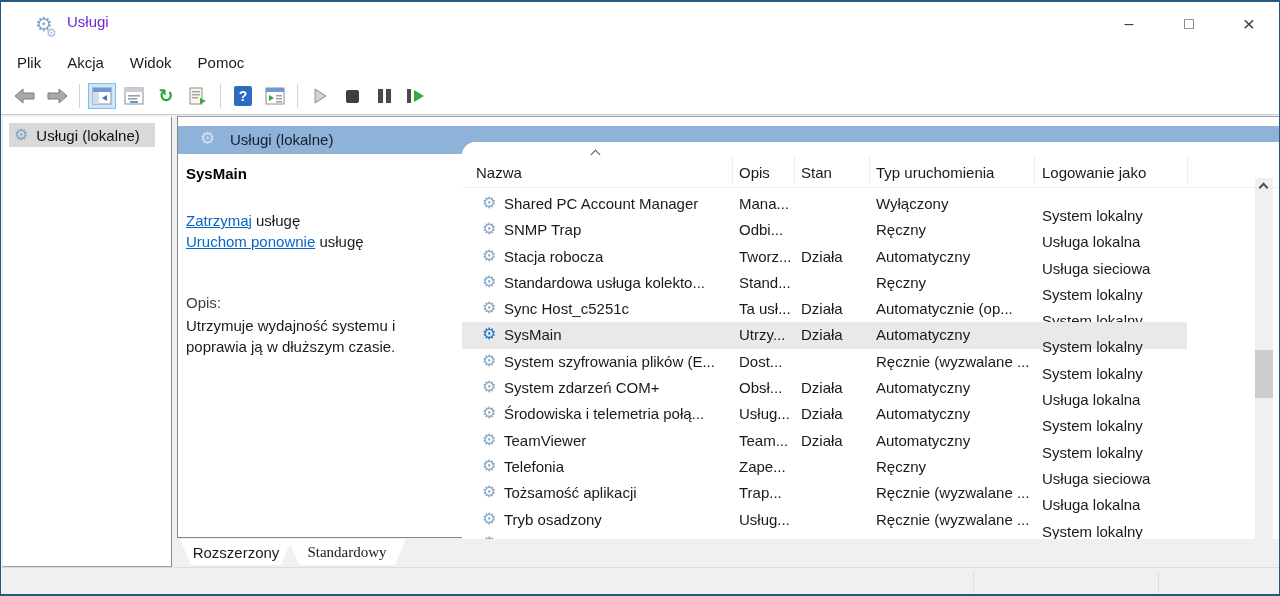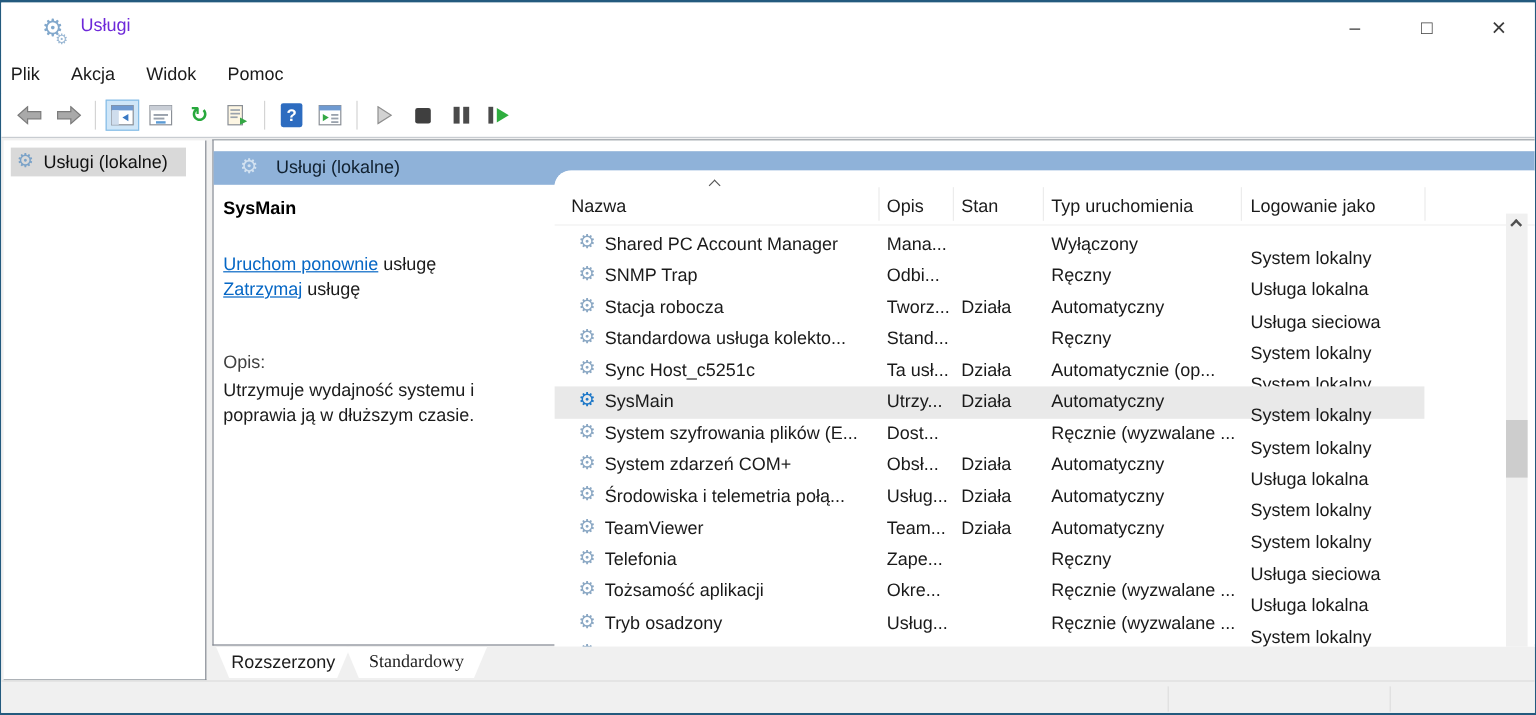--- a/index.html
+++ b/index.html
@@ -9,21 +9,21 @@
   
   .titlebar { position:absolute; left:0; top:0; width:100%; height:44px; background:#fff; }
   .app-gears { position:absolute; left:34px; top:9px; width:26px; height:26px; color:#82a8cc; font-size:20px; line-height:26px; }
   .app-gears .g2 { position:absolute; left:11px; top:9px; font-size:12px; color:#9bb8d4; }
   .title-text { position:absolute; left:66px; top:11px; font-size:15px; color:#6d28d9; }
   .win-controls { position:absolute; right:0; top:0; height:44px; display:flex; }
   .win-btn { width:60px; height:44px; display:flex; align-items:center; justify-content:center; font-size:16px; color:#3c3c3c; }
   .win-btn.close { font-size:21px; }
 
   
-  .menubar { position:absolute; left:0; top:44px; width:100%; height:32px; background:#fff; display:flex; align-items:center; padding-left:8px; gap:26px; }
+  .menubar { position:absolute; left:0; top:44px; width:100%; height:32px; background:#fff; display:flex; align-items:center; padding-left:16px; gap:26px; }
   .menu-item { font-size:15px; color:#1b1b1b; }
 
   
   .toolbar { position:absolute; left:0; top:76px; width:100%; height:37px; background:#fff; border-bottom:1px solid #c8ccd1; display:flex; align-items:center; padding-left:8px; }
   .tbtn { width:28px; height:26px; display:flex; align-items:center; justify-content:center; margin:0 2px; border:1px solid transparent; }
   .tbtn.sel-tool { background:#cfe6f8; border:1px solid #86bde6; }
   .tsep { width:1px; height:24px; background:#d4d4d4; margin:0 6px; }
   .glyph-refresh { font-size:18px; font-weight:bold; color:#27a83c; line-height:1; }
   .help-box { width:18px; height:20px; background:#2d6cc0; color:#fff; font-weight:bold; font-size:14px; display:flex; align-items:center; justify-content:center; border-radius:2px; }
   .stop-sq { width:13px; height:13px; background:#3f3f3f; border-radius:2px; }
@@ -211,22 +211,22 @@
 
     <div class="main-pane">
       <div class="blue-band">
         <span class="band-gear">⚙</span>
         <span class="band-title">Usługi (lokalne)</span>
       </div>
 
       <div class="detail">
         <div class="svc-name">SysMain</div>
         <div class="links">
+          <div><a href="#">Zatrzymaj</a> <span>usługę</span></div>
           <div><a href="#">Uruchom ponownie</a> <span>usługę</span></div>
-          <div><a href="#">Zatrzymaj</a> <span>usługę</span></div>
         </div>
         <div class="opis-label">Opis:</div>
         <div class="opis-text">Utrzymuje wydajność systemu i poprawia ją w dłuższym czasie.</div>
       </div>
 
       <div class="list-panel">
         <div class="lheader">
           <span class="hcell h-nazwa">Nazwa</span>
           <span class="sort-caret"></span>
           <span class="hcell h-opis">Opis</span>
@@ -325,21 +325,21 @@
     <span class="gear">⚙</span>
     <span class="c name">Telefonia</span>
     <span class="c opis">Zape...</span>
     <span class="c stan"></span>
     <span class="c typ">Ręczny</span>
     <span class="c log">Usługa sieciowa</span>
   </div>
             <div class="lrow">
     <span class="gear">⚙</span>
     <span class="c name">Tożsamość aplikacji</span>
-    <span class="c opis">Okre...</span>
+    <span class="c opis">Trap...</span>
     <span class="c stan"></span>
     <span class="c typ">Ręcznie (wyzwalane ...</span>
     <span class="c log">Usługa lokalna</span>
   </div>
             <div class="lrow">
     <span class="gear">⚙</span>
     <span class="c name">Tryb osadzony</span>
     <span class="c opis">Usług...</span>
     <span class="c stan"></span>
     <span class="c typ">Ręcznie (wyzwalane ...</span>

